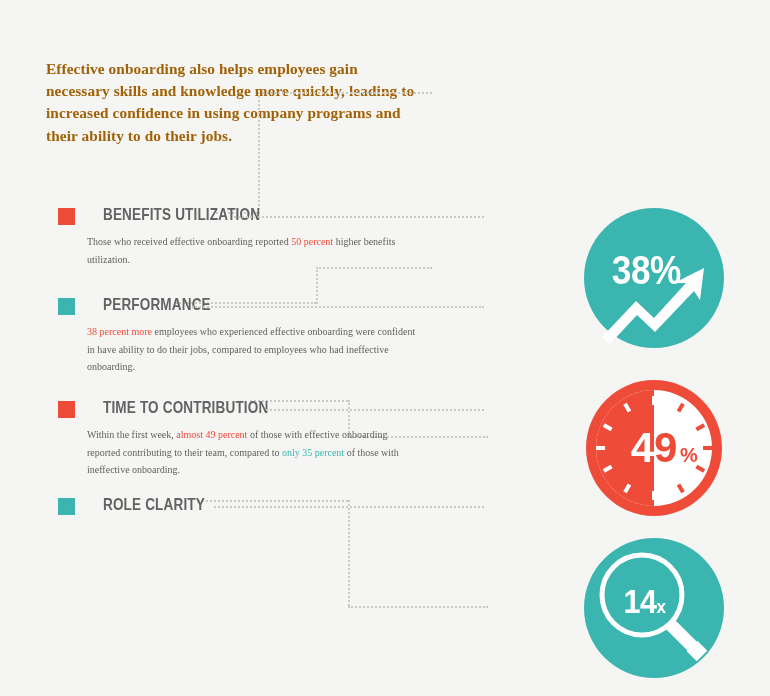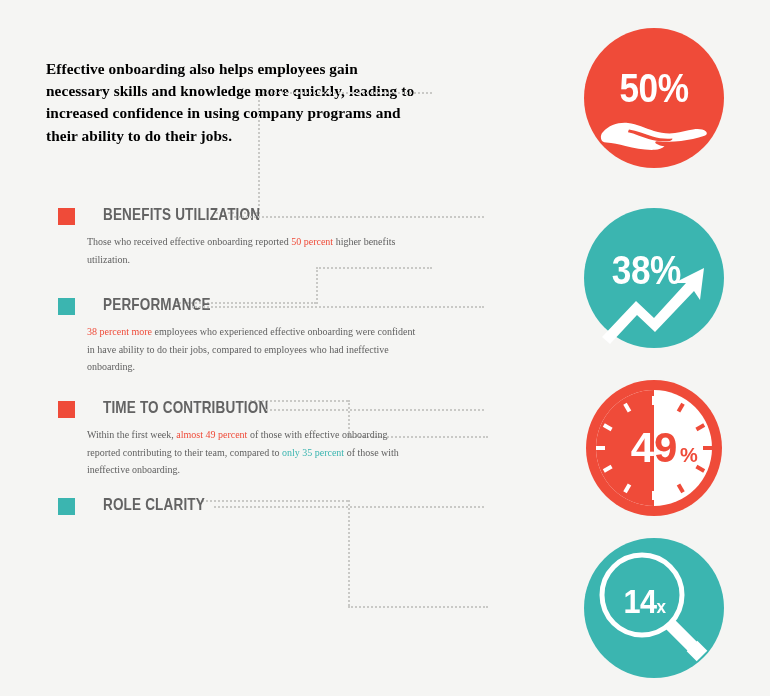--- a/index.html
+++ b/index.html
@@ -22,21 +22,21 @@
   
   .headline {
     position: absolute;
     left: 46px;
     top: 58px;
     width: 370px;
     font-family: "Liberation Serif", serif;
     font-weight: bold;
     font-size: 15.3px;
     line-height: 22.2px;
-    color: #000000;
+    color: #a16207;
     letter-spacing: 0.1px;
   }
 
   
   .section {
     position: absolute;
     left: 42px;
     width: 420px;
   }
   .sec-head {
@@ -214,35 +214,20 @@
   </div>
 
   <div class="section" style="top:495px;">
     <div class="sec-head">
       <span class="bullet teal"></span>
       <span class="sec-title">ROLE CLARITY</span>
       <span class="sec-dots" style="left:156px; width:270px;"></span>
     </div>
   </div>
 
-  <div class="circle red" style="left:584px; top:28px; width:140px; height:140px;">
-    <div class="circle-num c1-num">50%</div>
-    <svg width="110" height="42" viewBox="0 0 110 42" style="position:absolute; left:15px; top:84px;">
-      <path fill="#ffffff" d="M4 20 C10 13 20 10 29 11 C38 12 46 16 55 19 C62 21 69 22 76 21
-               C82 20.3 88 18.5 94 17.5 C99 16.7 104 17 107 19.5
-               C108.5 21 108 23 105.5 23.8 C98 26.2 90 28 82 29
-               C74 30 66 30 58 29.2 C56.5 29.05 55.6 30.6 56.9 31.4
-               C59.5 33 62.5 33.9 65.5 34.2 C63 36.4 59.6 37.6 56 37.8
-               C46 38.3 36 36.4 26.4 34 C20 32.4 13.6 30.8 7.4 30.6
-               C4.4 30.5 2.4 29 2 26.4 C1.6 24 2.2 21.6 4 20 Z"></path>
-      <path fill="#ef4b39" d="M30 17.6 C38 18.6 45.5 22.2 53.6 24.6 C60 26.5 66.8 27.3 73.4 26.6
-               C73.4 27.9 72.4 28.8 70.8 29 C63.6 29.9 56.4 29 49.6 27
-               C42.6 25 36 21.6 29 20.2 C29.2 19.3 29.5 18.4 30 17.6 Z"></path>
-    </svg>
-  </div>
 
   <div class="circle teal" style="left:584px; top:208px; width:140px; height:140px;">
     <div class="circle-num c2-num">38%</div>
     <svg width="124" height="92" viewBox="0 0 124 92" style="position:absolute; left:12px; top:44px;">
       <path fill="#ffffff" d="M6 85 L40 49 L58 66 L90 31 L78 31 L108 16 L104 48 L98 39 L59 80 L41 63 L14 92 Z"></path>
     </svg>
   </div>
 
   <div class="circle" style="left:584px; top:378px; width:140px; height:140px; background:#f5f5f3;">
     <svg width="140" height="140" viewBox="0 0 140 140" style="position:absolute; left:0; top:0;">

